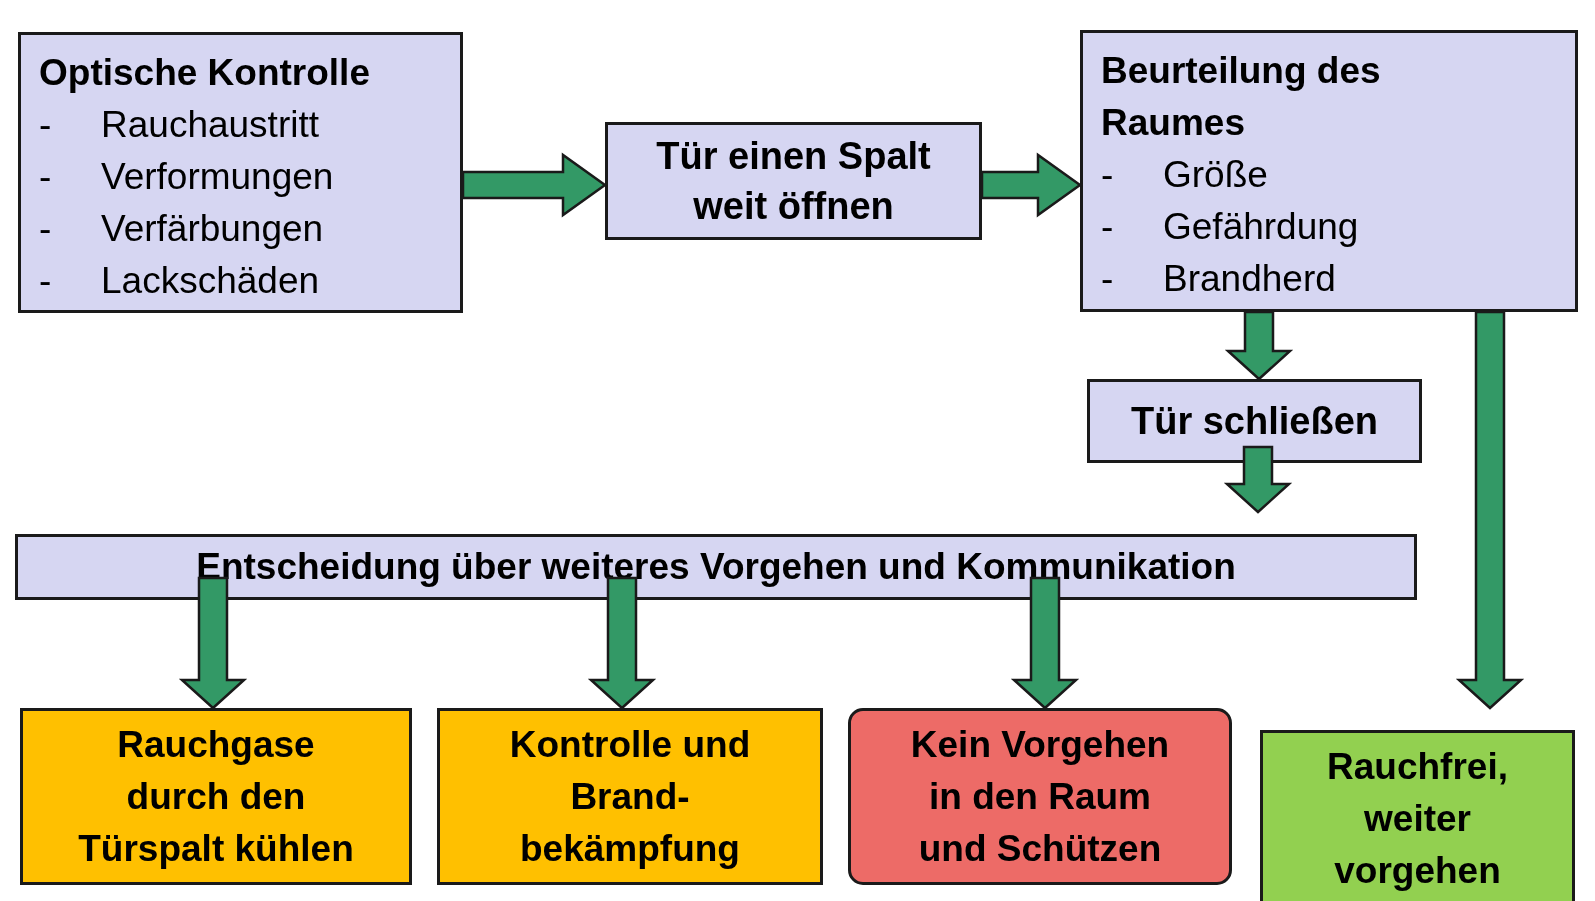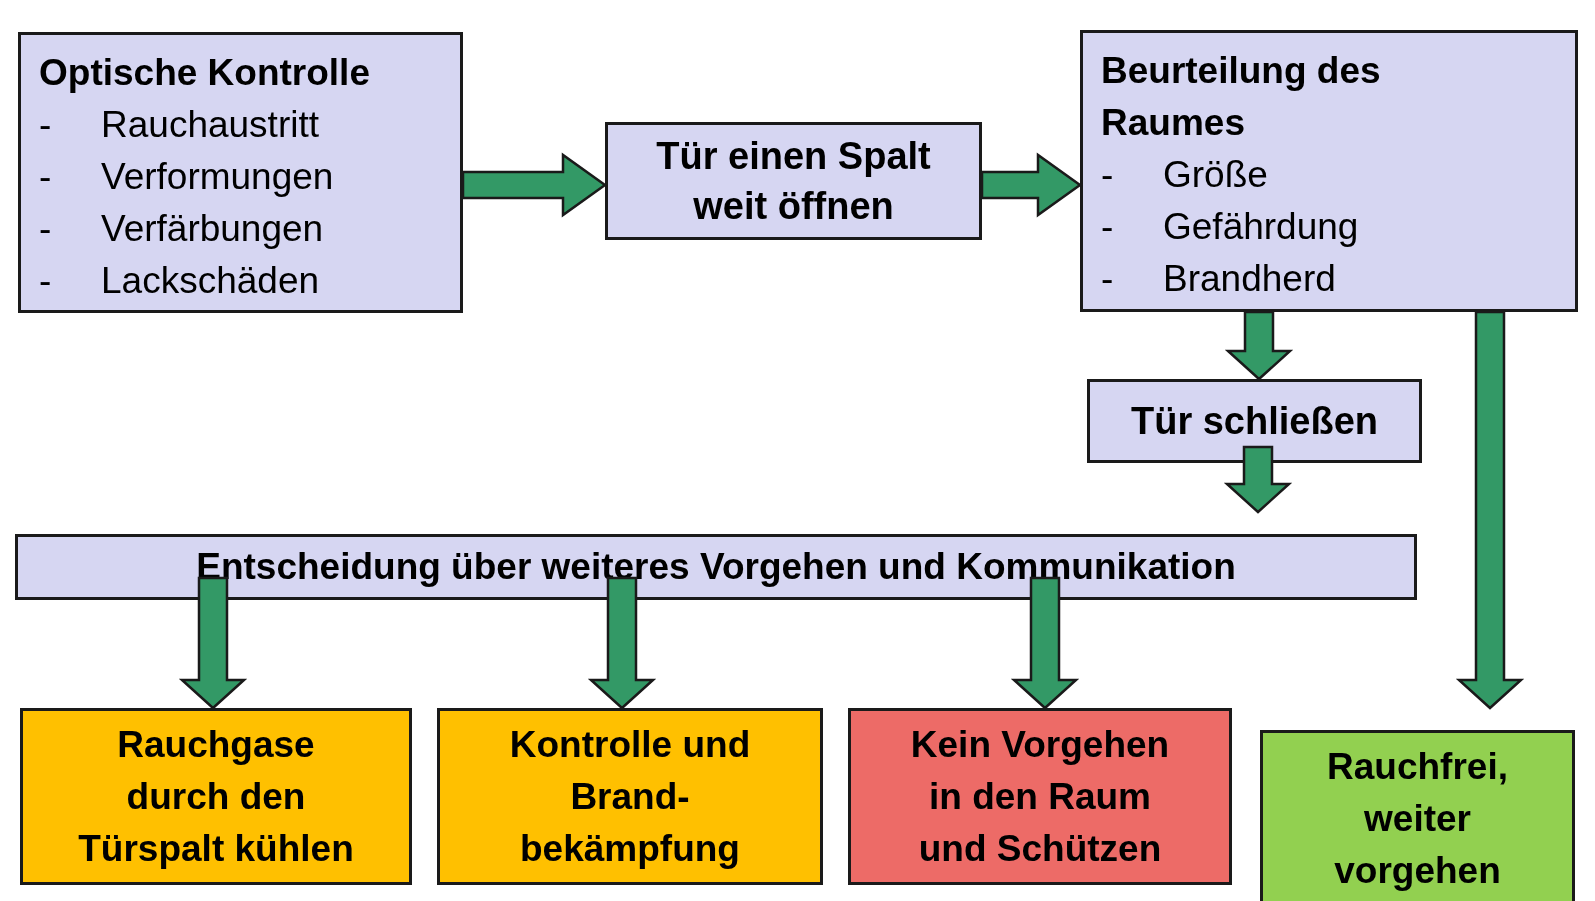--- a/index.html
+++ b/index.html
@@ -33,21 +33,21 @@
   .center-box{
     display:flex;flex-direction:column;
     align-items:center;justify-content:center;
     text-align:center;font-weight:bold;
   }
   .center-box .ln{font-size:38px;line-height:50px;white-space:nowrap;}
   .bar-box{font-size:37px;margin-top:22px;}
   .outcome{border:3px solid var(--line);}
   .outcome .ln{font-size:37px;line-height:52px;}
   .outcome-amber{background:var(--amber);}
-  .outcome-red{background:var(--red);}
+  .outcome-red{background:var(--red);border-radius:15px;}
   .outcome-green{background:var(--green);margin-top:22px;}
   .arrow{position:absolute;overflow:visible;}
   .arrow polygon{
     fill:var(--arrow-fill);
     stroke:var(--line);
     stroke-width:2.5;
     stroke-linejoin:miter;
   }
 </style>
 </head>

